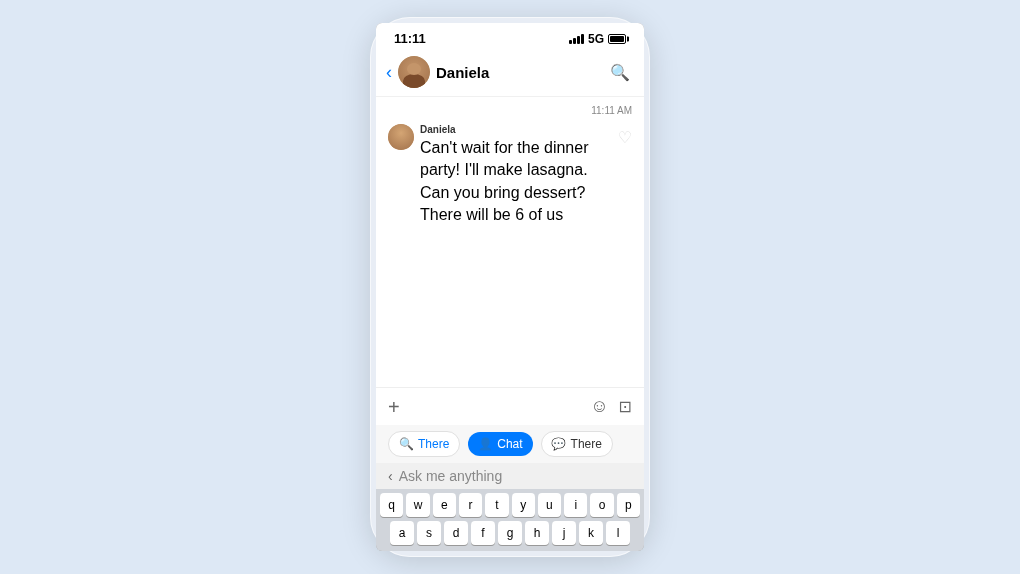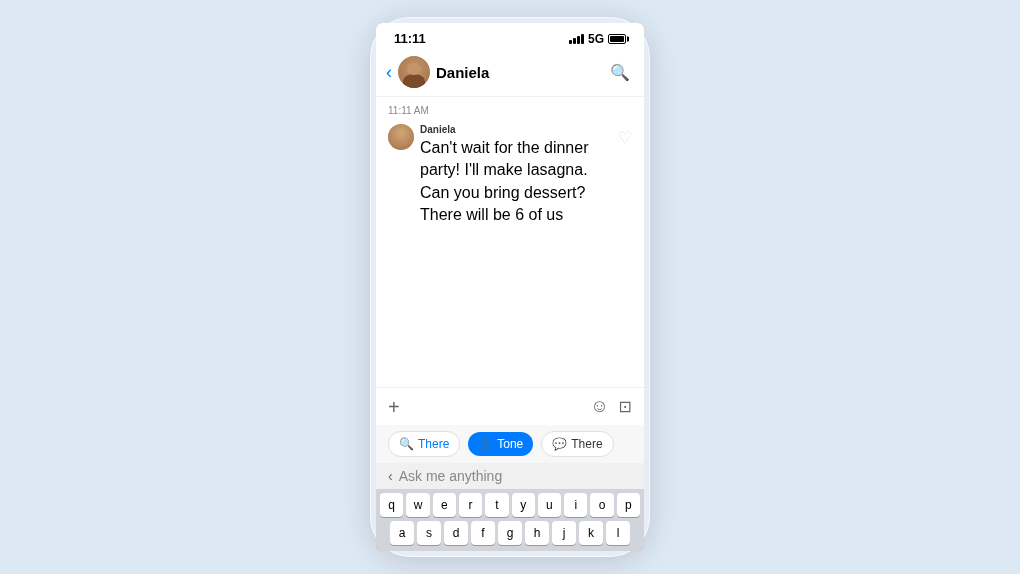--- a/index.html
+++ b/index.html
@@ -164,21 +164,21 @@
     }
 
     
     .messages-area {
       flex: 1;
       overflow-y: auto;
       padding: 8px 12px;
       background: #fff;
     }
     .time-label {
-      text-align: left;
+      text-align: right;
       font-size: 10px;
       color: #888;
       margin-bottom: 8px;
     }
     .message-row {
       display: flex;
       align-items: flex-start;
       gap: 6px;
       margin-bottom: 6px;
     }
@@ -379,21 +379,21 @@
       <span class="camera-btn">⊡</span>
     </div>
 
     <div class="ai-toolbar">
       <button class="ai-btn search-btn">
         <span class="ai-btn-icon">🔍</span>
         <span>There</span>
       </button>
       <button class="ai-btn tone-btn">
         <span class="ai-btn-icon">👤</span>
-        <span>Tone</span>
+        <span>Chat</span>
       </button>
       <button class="ai-btn chat-btn">
         <span class="ai-btn-icon">💬</span>
         <span>There</span>
       </button>
     </div>
 
     <div class="ask-bar">
       <span class="ask-back">‹</span>
       <span class="ask-input">Ask me anything</span>

